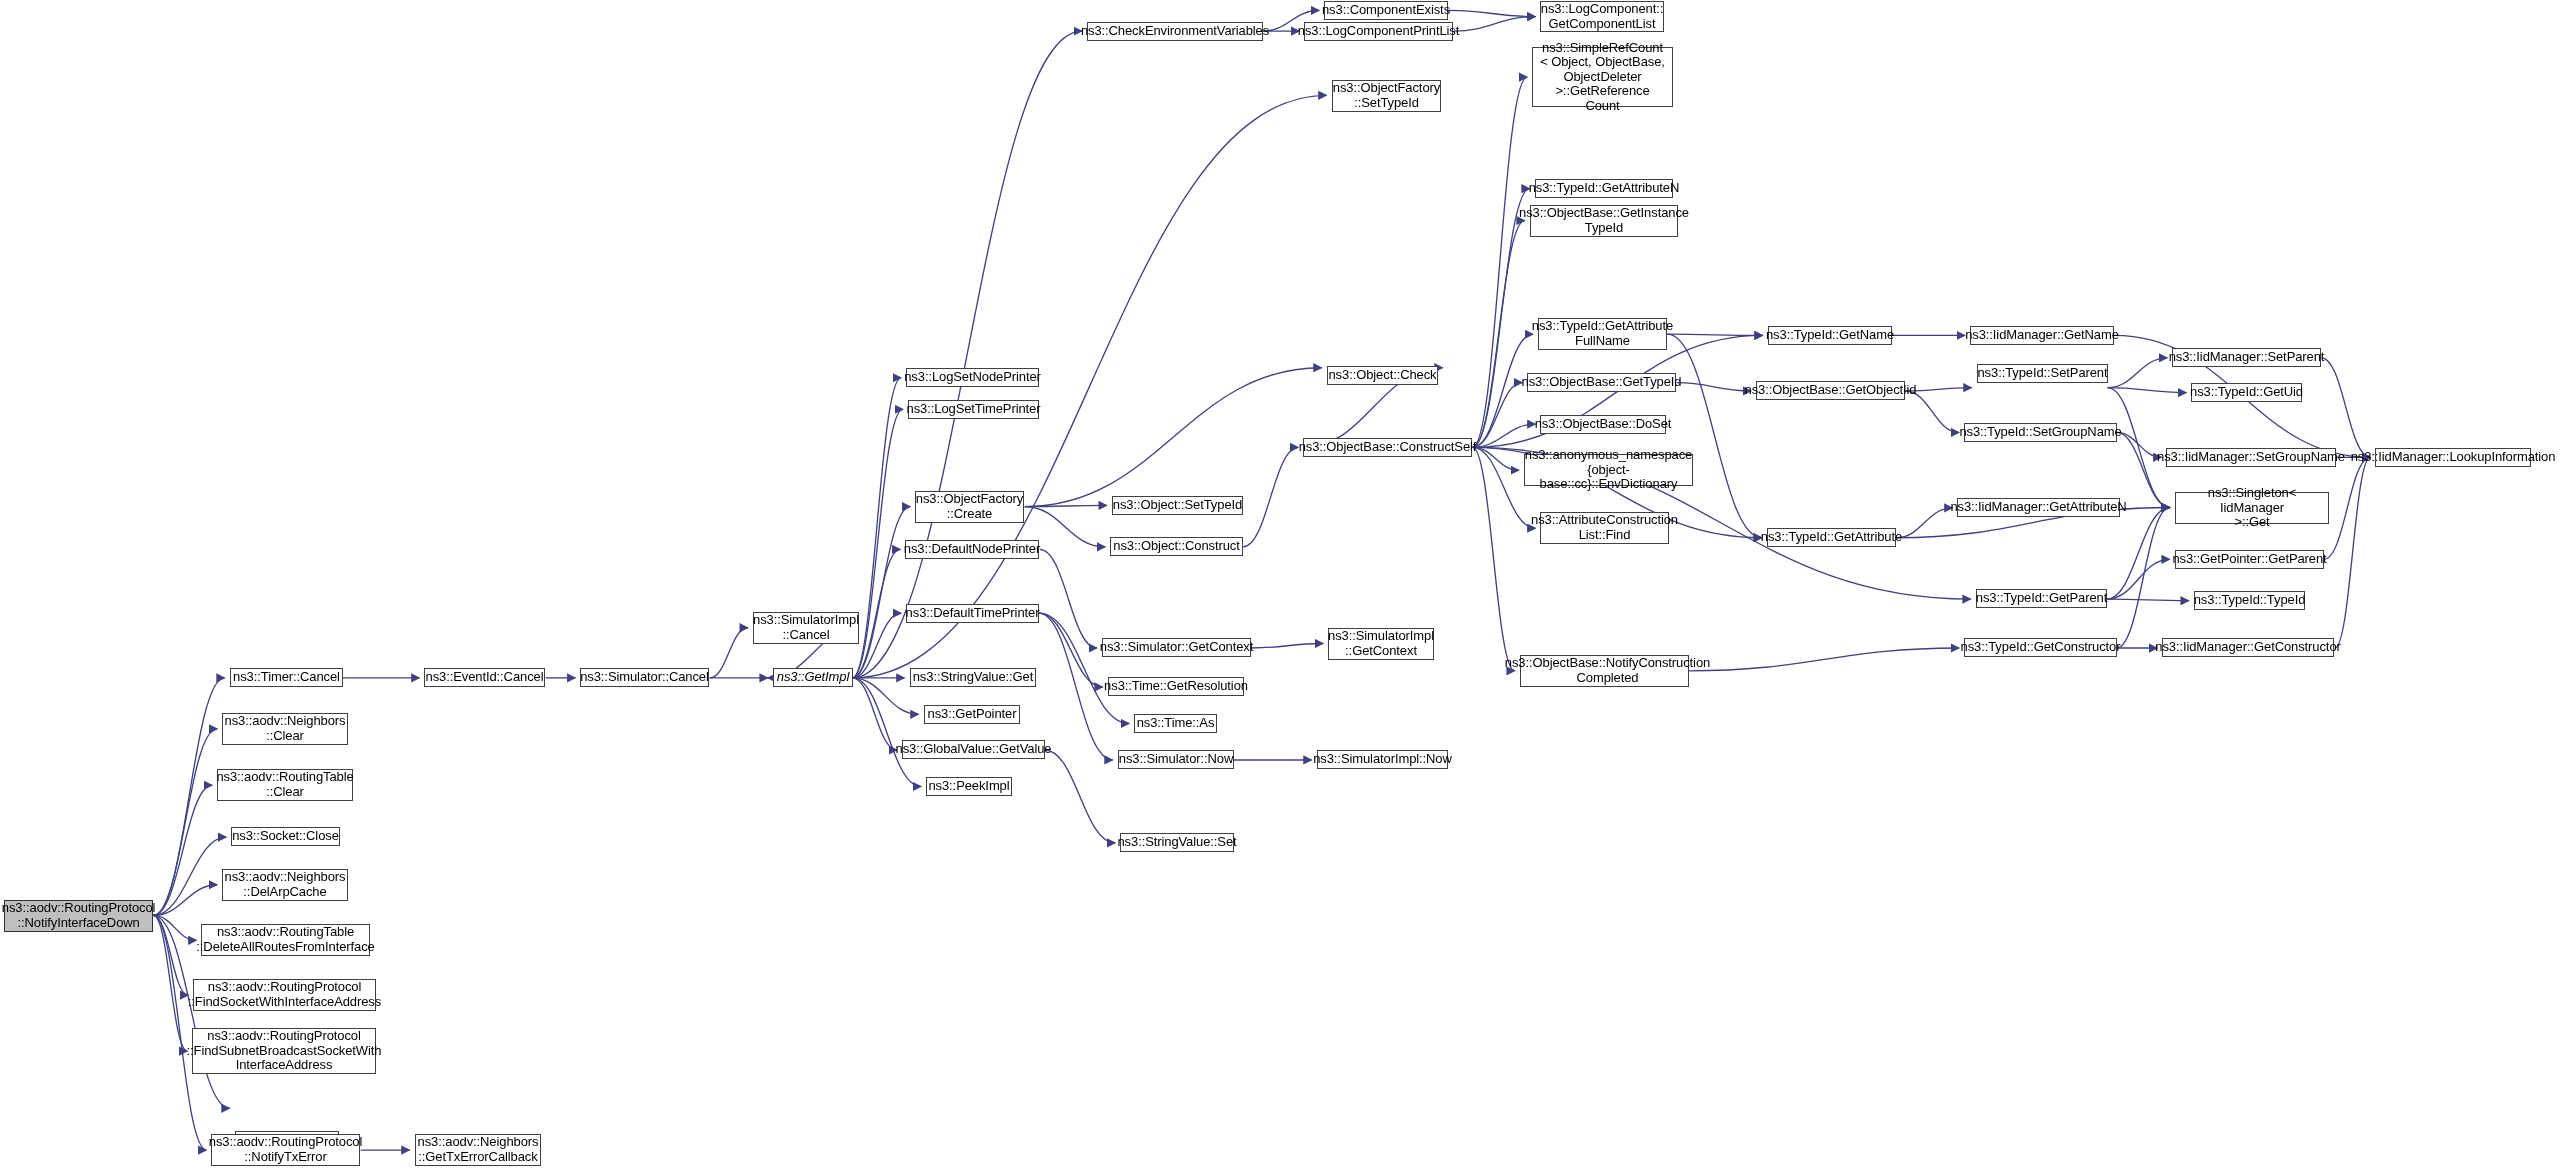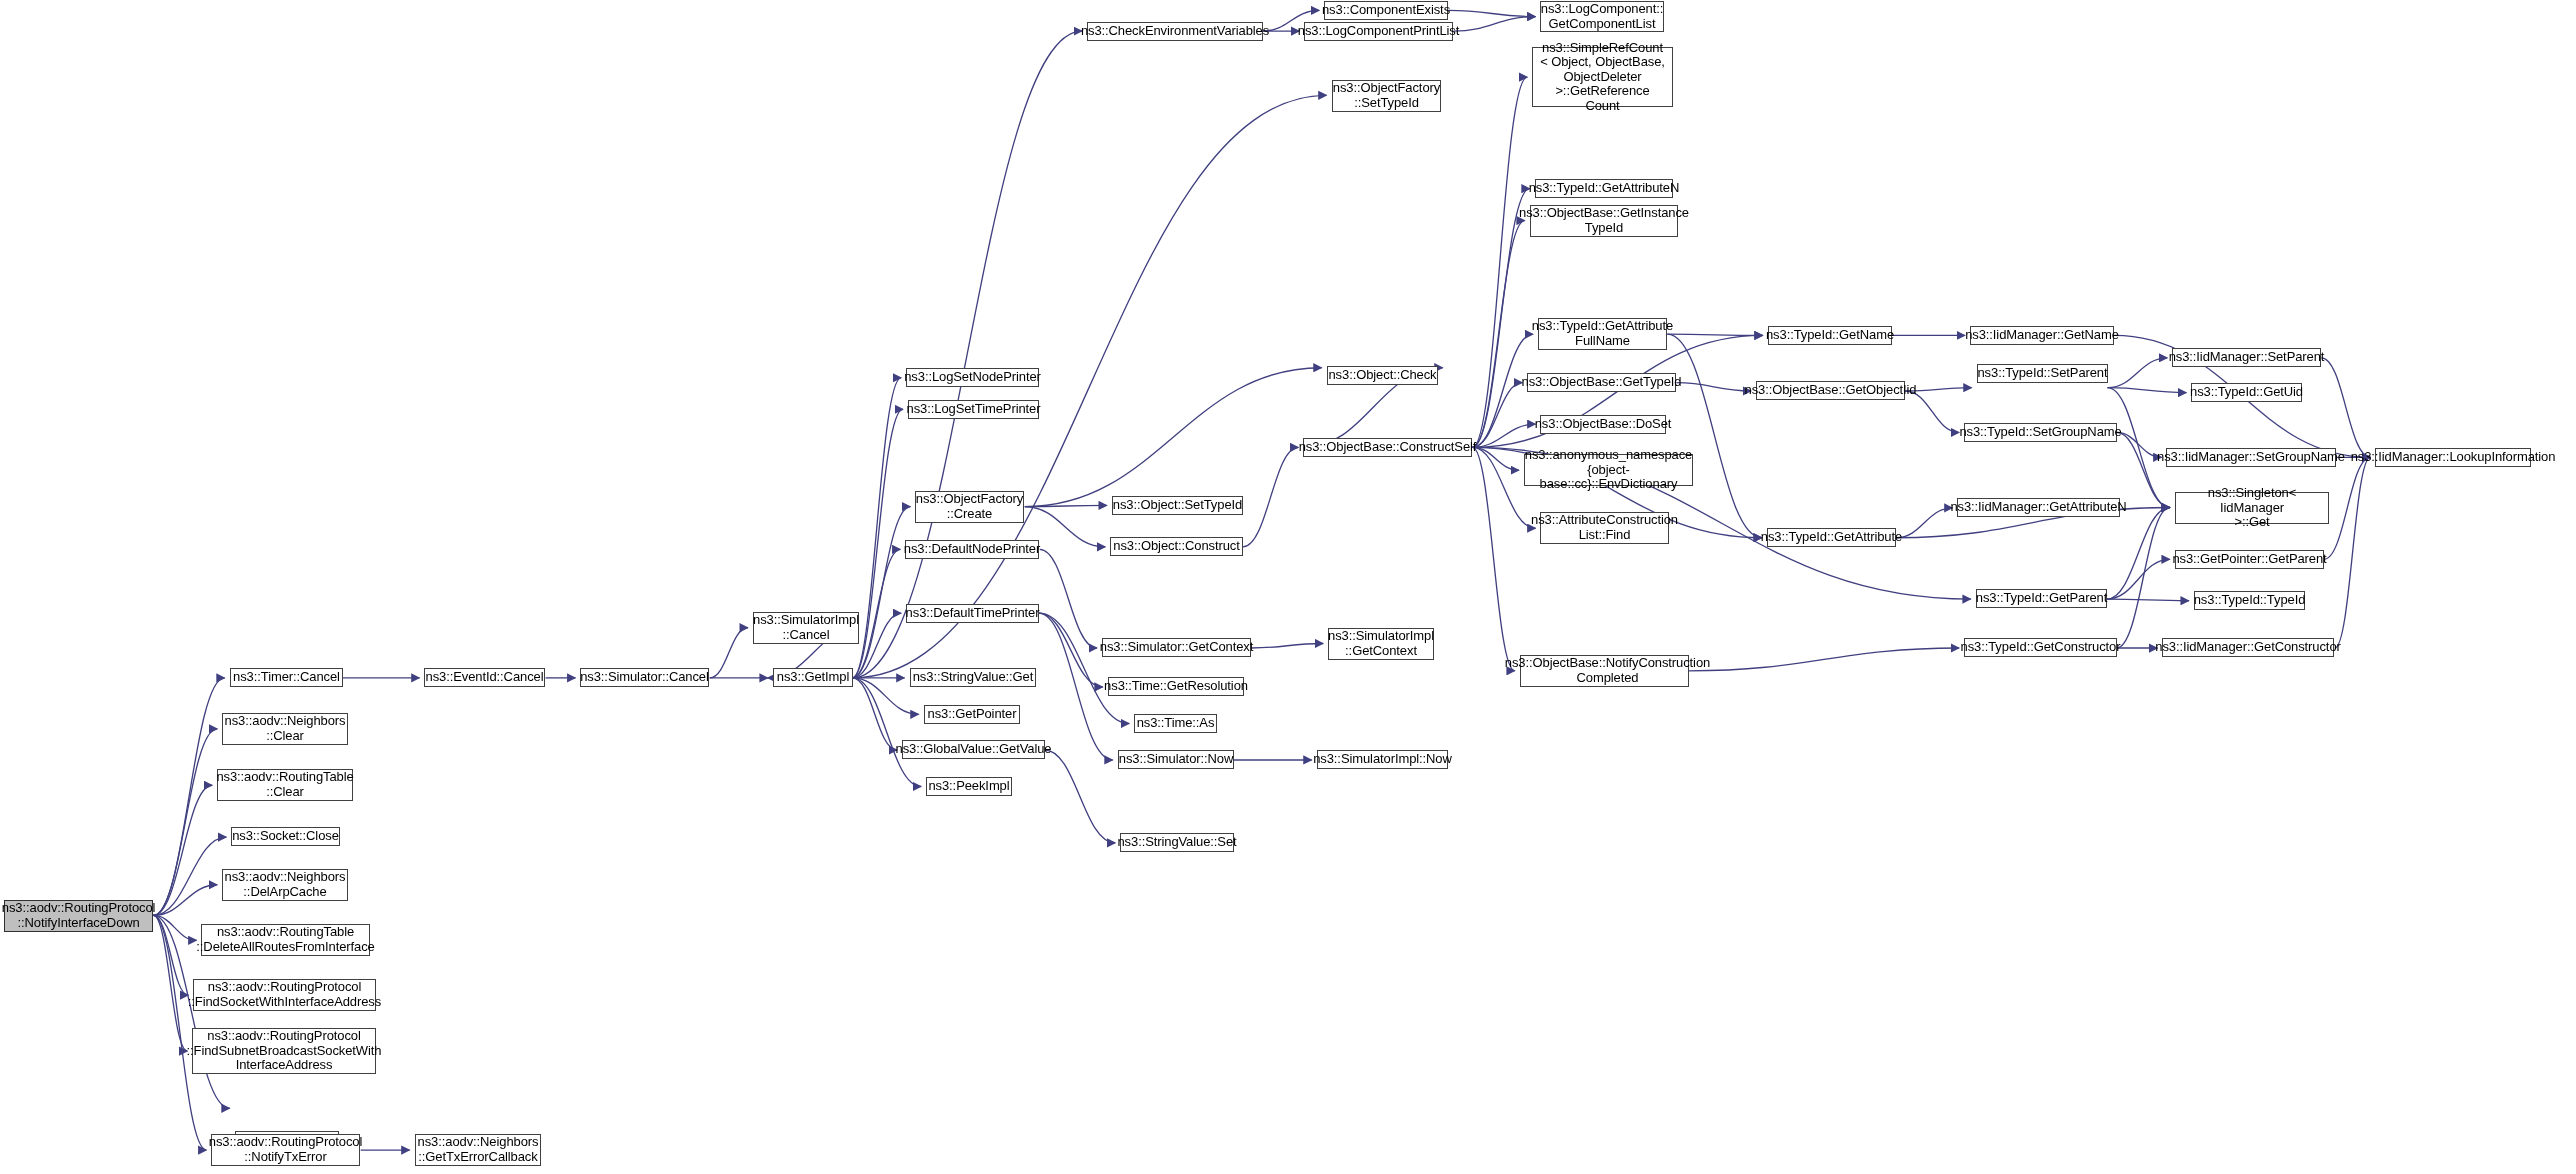--- a/index.html
+++ b/index.html
@@ -157,21 +157,21 @@
 InterfaceAddress</span></div>
       <div class="node" style="left: 235px; top: 1131px; width: 104px; height: 19px; padding-left: 8px;"><span>ns3::MakeCallback</span></div>
       <div class="node" style="left: 211px; top: 1134px; width: 149px; height: 31.5px;"><span>ns3::aodv::RoutingProtocol
 ::NotifyTxError</span></div>
       <div class="node" style="left: 415px; top: 1134px; width: 126px; height: 31.5px;"><span>ns3::aodv::Neighbors
 ::GetTxErrorCallback</span></div>
       <div class="node" style="left: 424px; top: 668px; width: 121px; height: 19px;"><span>ns3::EventId::Cancel</span></div>
       <div class="node" style="left: 580px; top: 668px; width: 129px; height: 19px;"><span>ns3::Simulator::Cancel</span></div>
       <div class="node" style="left: 753px; top: 612px; width: 106px; height: 31.5px;"><span>ns3::SimulatorImpl
 ::Cancel</span></div>
-      <div class="node" style="left: 773px; top: 668px; width: 80px; height: 19px;"><span>ns3::GetImpl</span></div>
+      <div class="node" style="left: 773px; top: 668px; width: 80px; height: 19px; font-style: italic;"><span>ns3::GetImpl</span></div>
       <div class="node" style="left: 906px; top: 368px; width: 133px; height: 19px;"><span>ns3::LogSetNodePrinter</span></div>
       <div class="node" style="left: 908px; top: 400px; width: 131px; height: 19px;"><span>ns3::LogSetTimePrinter</span></div>
       <div class="node" style="left: 915px; top: 491px; width: 109px; height: 31.5px;"><span>ns3::ObjectFactory
 ::Create</span></div>
       <div class="node" style="left: 905px; top: 540px; width: 134px; height: 19px;"><span>ns3::DefaultNodePrinter</span></div>
       <div class="node" style="left: 906px; top: 604px; width: 133px; height: 19px;"><span>ns3::DefaultTimePrinter</span></div>
       <div class="node" style="left: 910px; top: 668px; width: 126px; height: 19px;"><span>ns3::StringValue::Get</span></div>
       <div class="node" style="left: 924px; top: 705px; width: 96px; height: 19px;"><span>ns3::GetPointer</span></div>
       <div class="node" style="left: 902px; top: 740px; width: 143px; height: 19px;"><span>ns3::GlobalValue::GetValue</span></div>
       <div class="node" style="left: 926px; top: 777px; width: 86px; height: 19px;"><span>ns3::PeekImpl</span></div>

